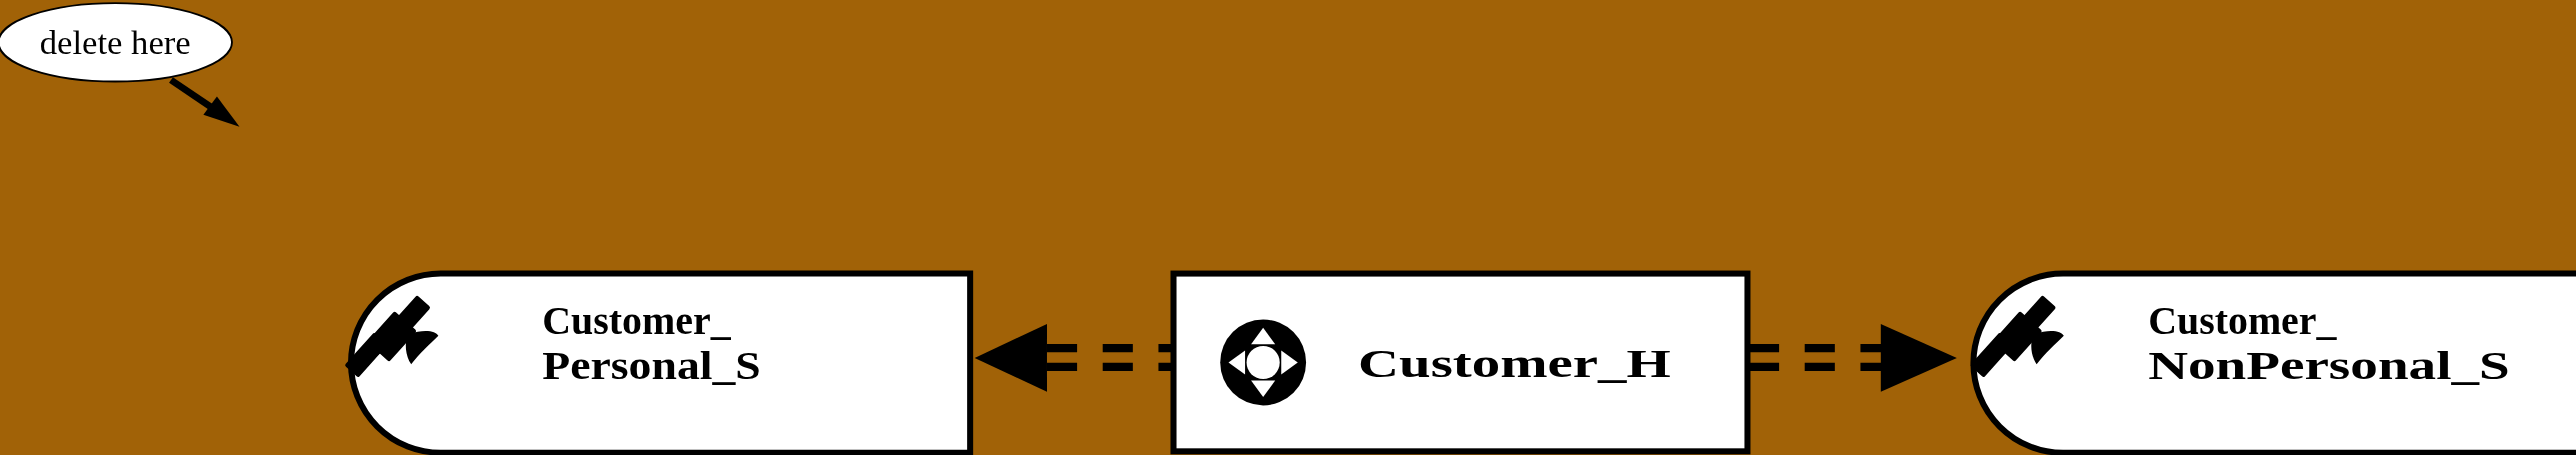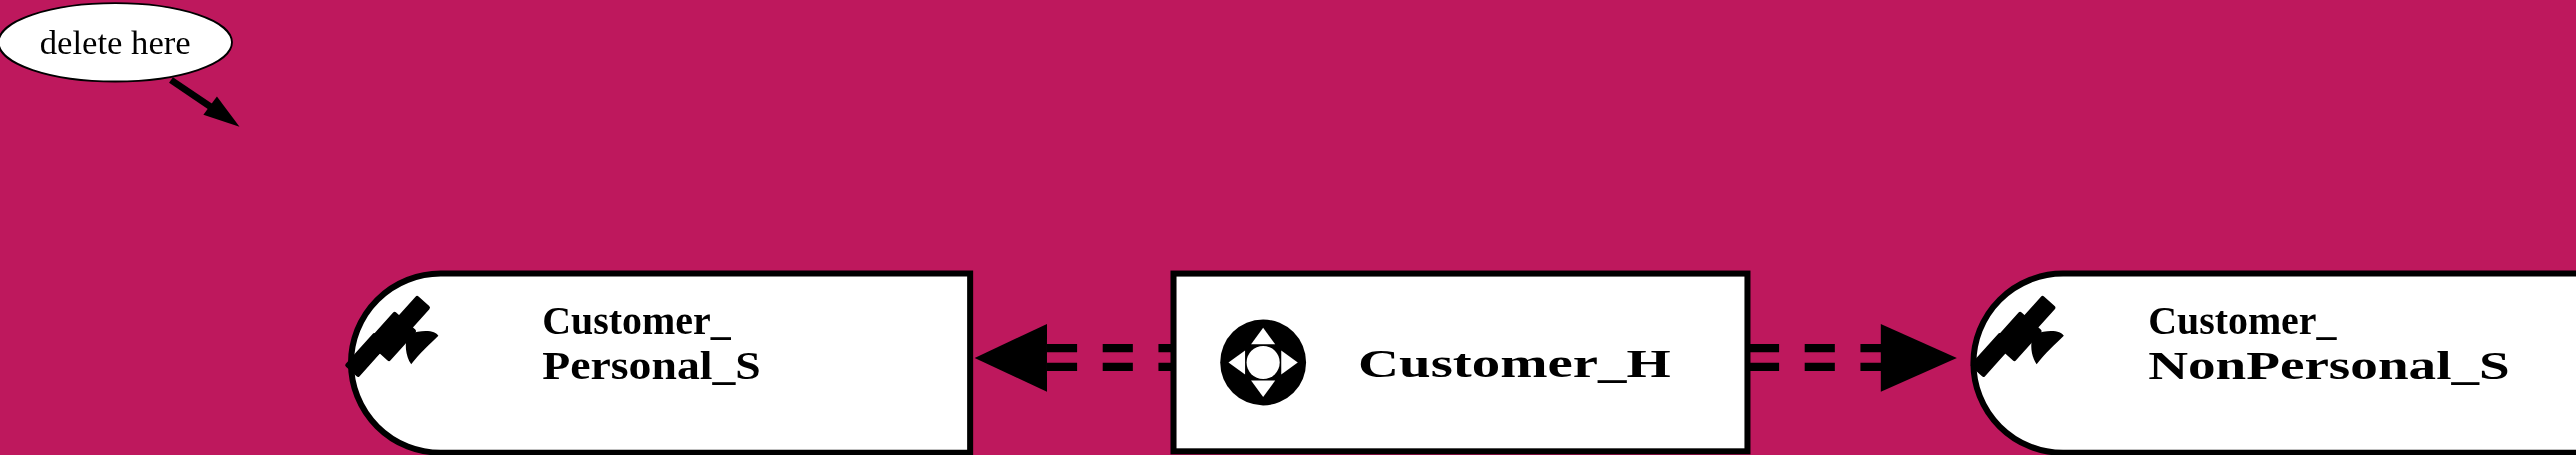--- a/index.html
+++ b/index.html
@@ -7,21 +7,21 @@
     padding: 0;
     background: #ffffff;
   }
   body {
     font-family: "Liberation Serif", serif;
   }
   #canvas {
     position: relative;
     width: 2576px;
     height: 456px;
-    background: #be185d;
+    background: #a16207;
     overflow: hidden;
   }
   #diagram-svg {
     position: absolute;
     left: 0;
     top: 0;
     width: 2576px;
     height: 456px;
     display: block;
   }

